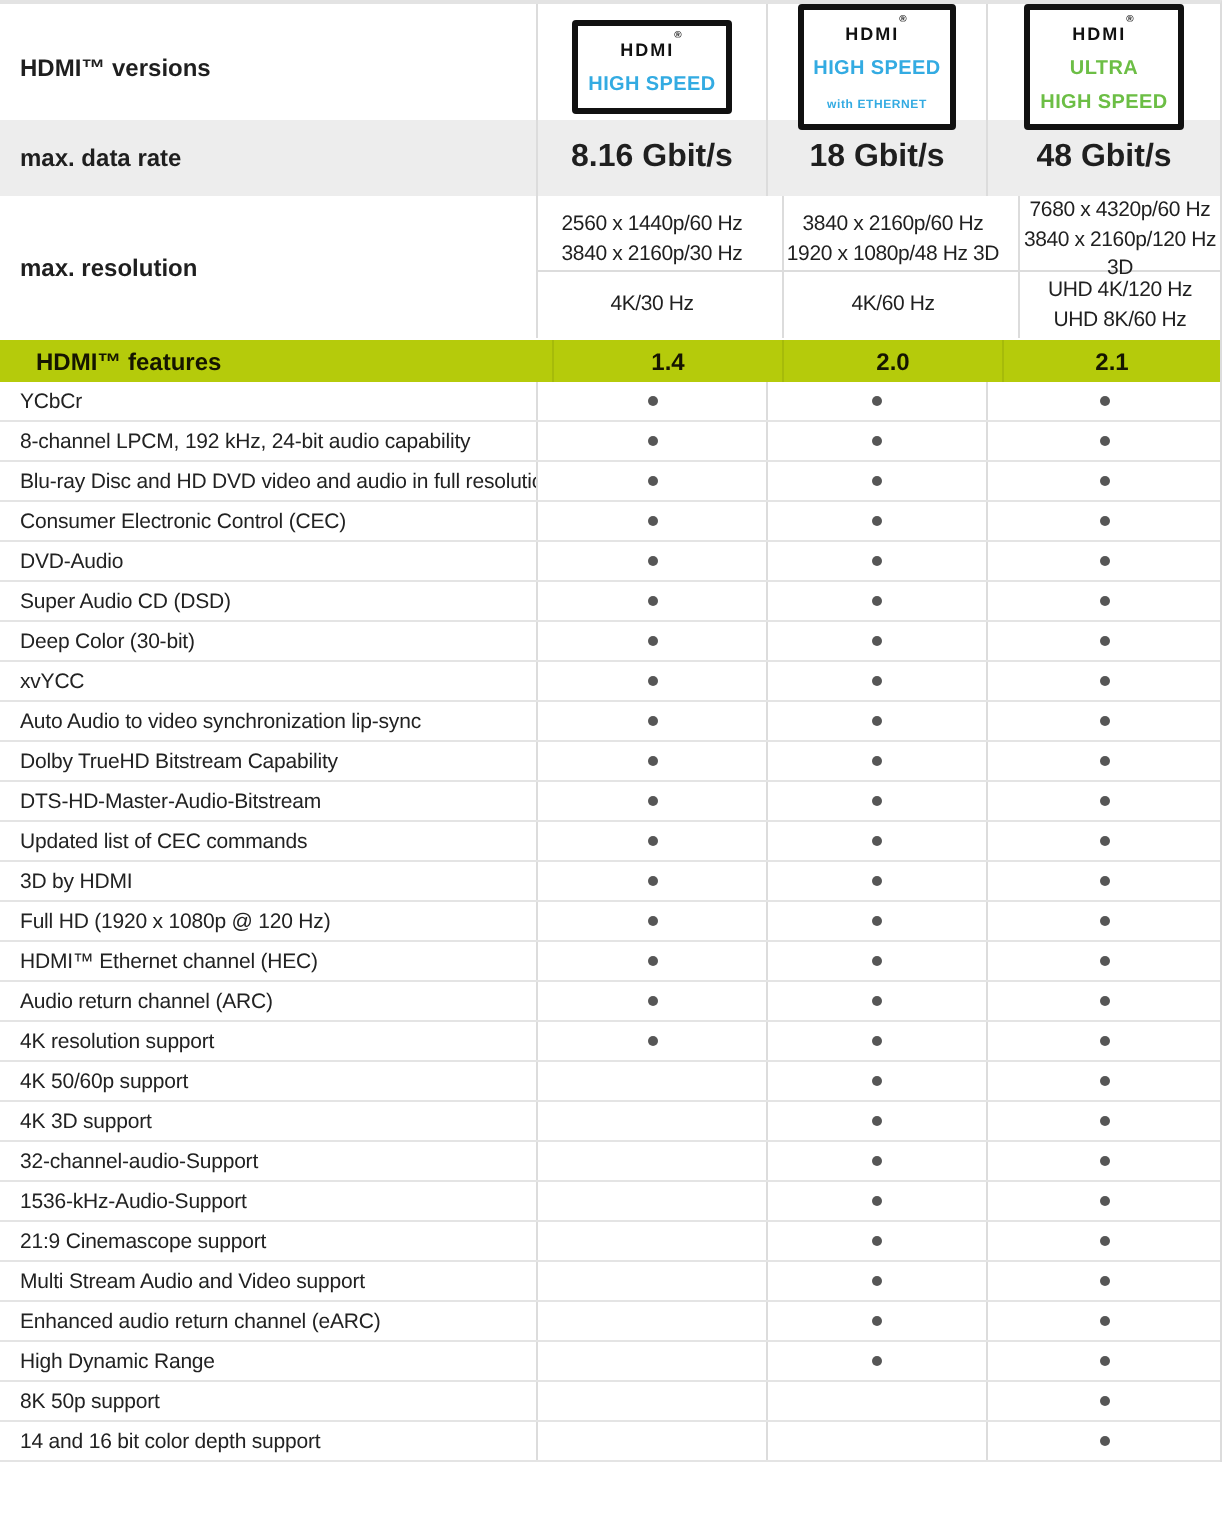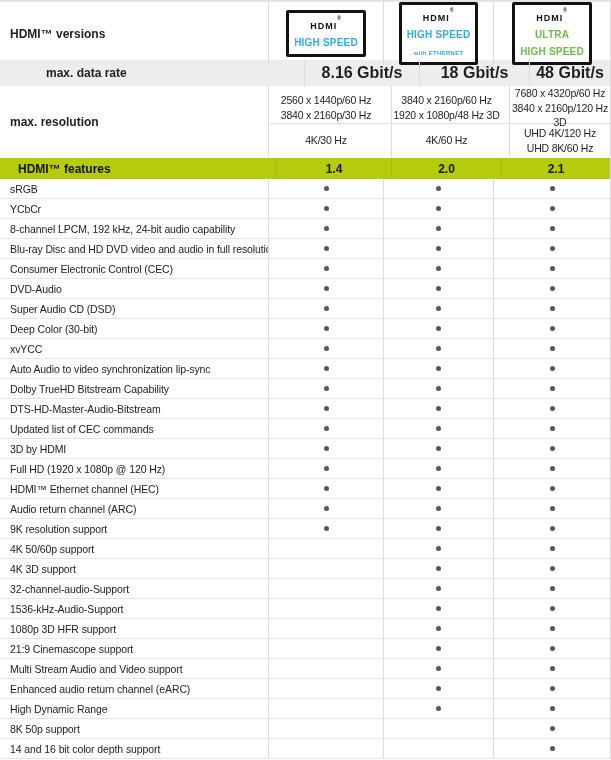--- a/index.html
+++ b/index.html
@@ -13,21 +13,21 @@
 
   
   .versions-row{height:58px;}
   .badge{display:inline-block;border:3px solid #111;background:#fff;border-radius:2px;padding:3px 5px 4px;text-align:center;min-width:58px;line-height:1.05;}
   .badge-brand{font-size:9px;font-weight:700;letter-spacing:1px;color:#111;}
   .badge-reg{font-size:5px;vertical-align:top;color:#111;}
   .badge-line{font-size:10px;font-weight:700;letter-spacing:.2px;}
   .badge-line-small{font-size:6px;font-weight:700;letter-spacing:.3px;}
 
   
-  .datarate-row{height:26px;padding-left:36px;}
+  .datarate-row{height:38px;}
   .datarate-row .center{font-weight:700;font-size:16px;}
 
   
   .res-block{display:grid;grid-template-columns:268px 1fr;height:72px;}
   .res-right{display:flex;flex-direction:column;}
   .res-sub{display:grid;grid-template-columns:115px 110px 1fr;flex:0 0 auto;gap:8px;}
   .res-sub-a{height:38px;border-bottom:1px solid #dcdcdc;box-sizing:border-box;}
   .res-sub-b{height:33px;}
   .res-cell{font-size:10.5px;letter-spacing:-.2px;line-height:1.4;flex-direction:column;}
 
@@ -112,32 +112,20 @@
   </div>
 
   <div class="grid-row green-row" style="background-color: rgb(181, 203, 11);">
     <div class="label-cell">HDMI™ features</div>
     <div class="center vline">1.4</div>
     <div class="center vline">2.0</div>
     <div class="center vline">2.1</div>
   </div>
 
   <div>
-  <div class="frow">
-    <div class="flabel">sRGB</div>
-    <div class="fcell">
-          <span class="dot" style="background-color: rgb(86, 86, 86);"></span>
-        </div>
-    <div class="fcell">
-          <span class="dot" style="background-color: rgb(86, 86, 86);"></span>
-        </div>
-    <div class="fcell">
-          <span class="dot" style="background-color: rgb(86, 86, 86);"></span>
-        </div>
-  </div>
 
   <div class="frow">
     <div class="flabel">YCbCr</div>
     <div class="fcell">
           <span class="dot" style="background-color: rgb(86, 86, 86);"></span>
         </div>
     <div class="fcell">
           <span class="dot" style="background-color: rgb(86, 86, 86);"></span>
         </div>
     <div class="fcell">
@@ -334,21 +322,21 @@
         </div>
     <div class="fcell">
           <span class="dot" style="background-color: rgb(86, 86, 86);"></span>
         </div>
     <div class="fcell">
           <span class="dot" style="background-color: rgb(86, 86, 86);"></span>
         </div>
   </div>
 
   <div class="frow">
-    <div class="flabel">9K resolution support</div>
+    <div class="flabel">4K resolution support</div>
     <div class="fcell">
           <span class="dot" style="background-color: rgb(86, 86, 86);"></span>
         </div>
     <div class="fcell">
           <span class="dot" style="background-color: rgb(86, 86, 86);"></span>
         </div>
     <div class="fcell">
           <span class="dot" style="background-color: rgb(86, 86, 86);"></span>
         </div>
   </div>
@@ -390,30 +378,20 @@
     <div class="flabel">1536-kHz-Audio-Support</div>
     <div class="fcell"></div>
     <div class="fcell">
           <span class="dot" style="background-color: rgb(86, 86, 86);"></span>
         </div>
     <div class="fcell">
           <span class="dot" style="background-color: rgb(86, 86, 86);"></span>
         </div>
   </div>
 
-  <div class="frow">
-    <div class="flabel">1080p 3D HFR support</div>
-    <div class="fcell"></div>
-    <div class="fcell">
-          <span class="dot" style="background-color: rgb(86, 86, 86);"></span>
-        </div>
-    <div class="fcell">
-          <span class="dot" style="background-color: rgb(86, 86, 86);"></span>
-        </div>
-  </div>
 
   <div class="frow">
     <div class="flabel">21:9 Cinemascope support</div>
     <div class="fcell"></div>
     <div class="fcell">
           <span class="dot" style="background-color: rgb(86, 86, 86);"></span>
         </div>
     <div class="fcell">
           <span class="dot" style="background-color: rgb(86, 86, 86);"></span>
         </div>

